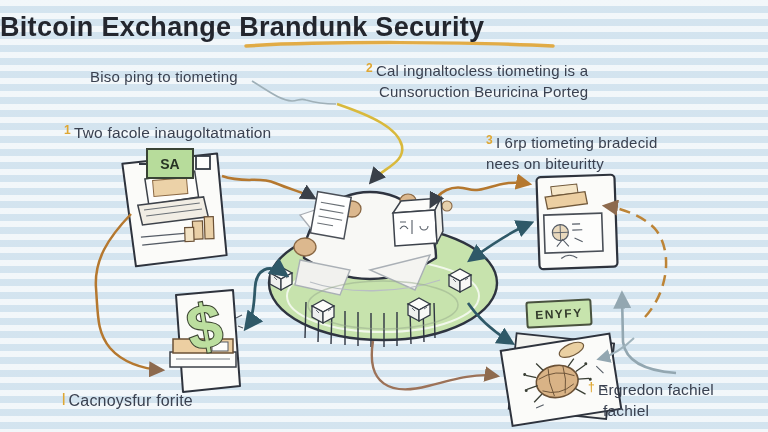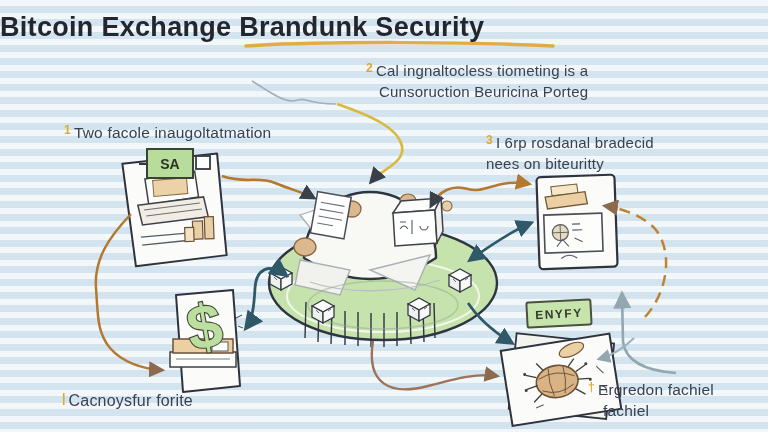--- a/index.html
+++ b/index.html
@@ -170,32 +170,35 @@
       <text x="170" y="169" text-anchor="middle" font-size="14" font-weight="bold" fill="#273324">SA</text>
     </g>
     <g transform="rotate(-3 559 314)">
       <rect x="527" y="301" width="64" height="25" rx="2" fill="#c7e4ad" stroke="#49523f" stroke-width="2"></rect>
       <text x="559" y="318" text-anchor="middle" font-size="12" font-weight="bold" letter-spacing="1.5" fill="#333b2c">ENYFY</text>
     </g>
   </svg>
 
   <h1 class="title">Bitcoin Exchange Brandunk Security</h1>
 
+  <div class="note n-top-left">
+    <span>Biso ping to tiometing</span>
+  </div>
 
   <div class="note n-top-right">
     <span class="marker">2</span><span>Cal ingnaltocless tiometing is a</span>
     <span class="line2">Cunsoruction Beuricina Porteg</span>
   </div>
 
   <div class="note n-mid-left">
     <span class="marker">1</span><span>Two facole inaugoltatmation</span>
   </div>
 
   <div class="note n-mid-right">
-    <span class="marker">3</span><span>I 6rp rosdanal bradecid</span>
+    <span class="marker">3</span><span>I 6rp tiometing bradecid</span>
     <span class="line2">nees on biteuritty</span>
   </div>
 
   <div class="note n-bottom-left">
     <span class="marker">|</span><span>Cacnoysfur forite</span>
   </div>
 
   <div class="note n-bottom-right">
     <span class="marker">†</span><span>Ergredon fachiel</span>
     <span class="line2">fachiel</span>

